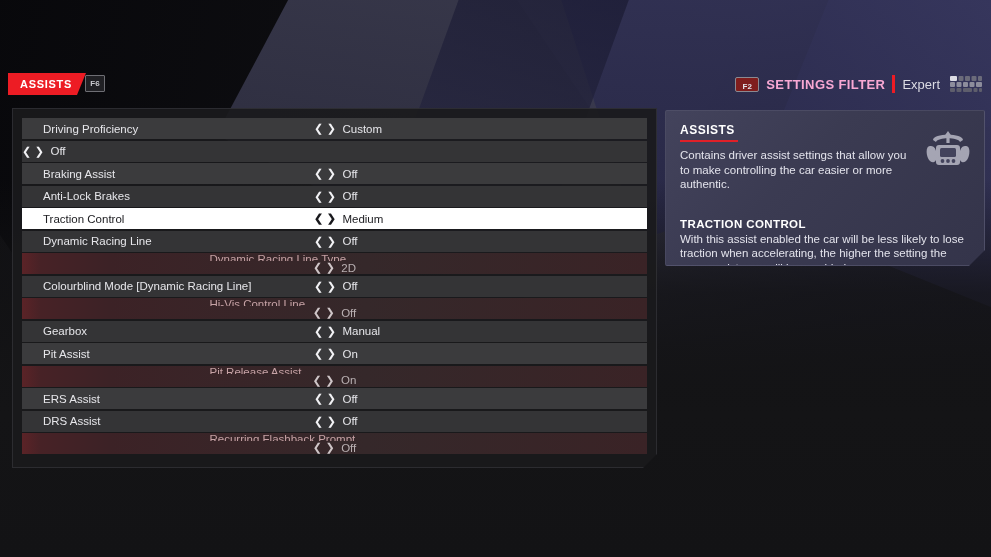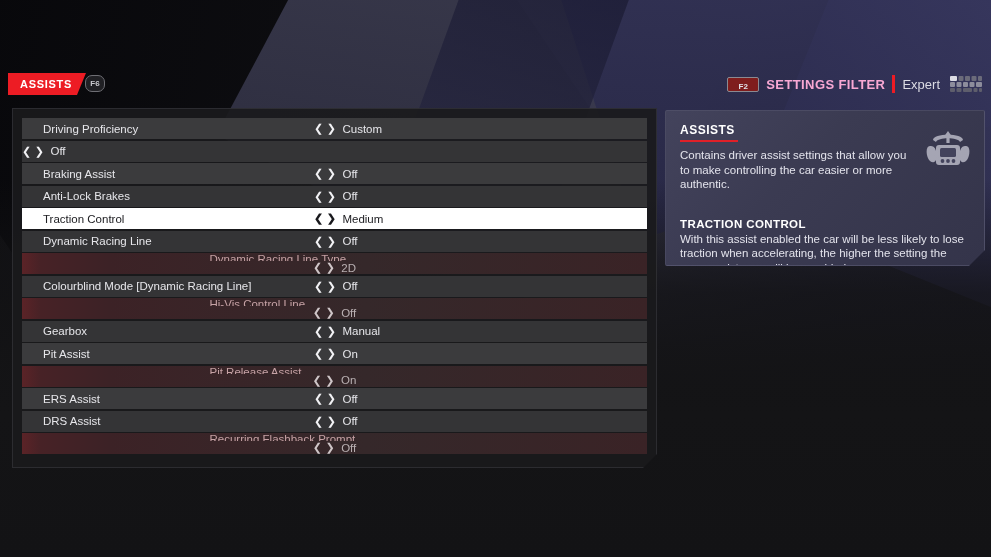--- a/index.html
+++ b/index.html
@@ -58,32 +58,32 @@
     background:#ed1c24;
     display:flex; align-items:center;
     clip-path:polygon(0 0, 100% 0, calc(100% - 9px) 100%, 0 100%);
   }
   #assists-tab .lbl {
     color:#fff; font-size:11px; font-weight:bold; letter-spacing:.7px;
   }
   #f6-key {
     position:absolute; left:85px; top:75px;
     width:20px; height:17px;
-    border:1px solid #6e6e74; border-radius:7px;
+    border:1px solid #6e6e74; border-radius:1px;
     background:#202024;
     display:flex; align-items:center; justify-content:center;
     color:#c9c9cf; font-size:8px; font-weight:bold;
   }
 
   #filter-group {
     position:absolute; right:8px; top:73px;
     display:flex; align-items:center; height:22px; gap:7px;
   }
   #f2-key {
-    width:32px; height:15px;
+    width:24px; height:15px;
     border:1px solid #8a8a92; border-radius:2px;
     background:#7f1d1d;
     display:flex; align-items:flex-end; justify-content:center;
     color:#e2e2e8; font-size:8px; font-weight:bold;
   }
   #filter-label {
     color:#f9a8d4; font-size:13px; font-weight:bold; letter-spacing:.4px;
   }
   #filter-sep { width:3px; height:18px; background:#ee1b24; }
   #filter-value { color:#dcdce4; font-size:13px; }

